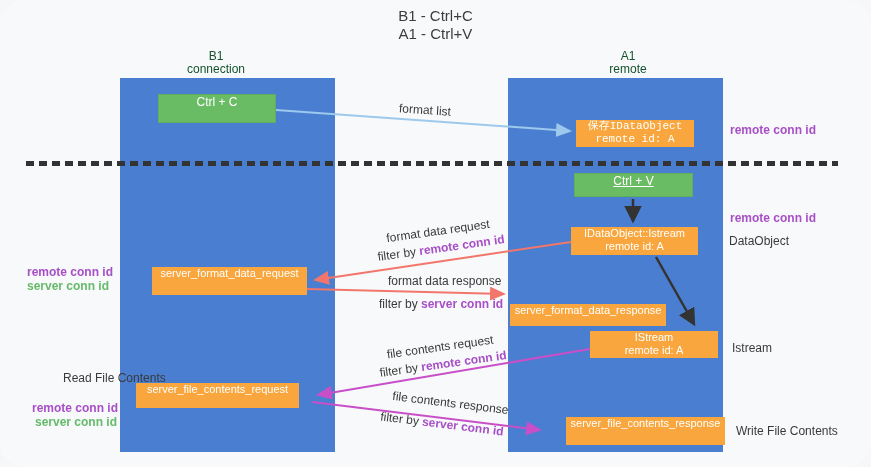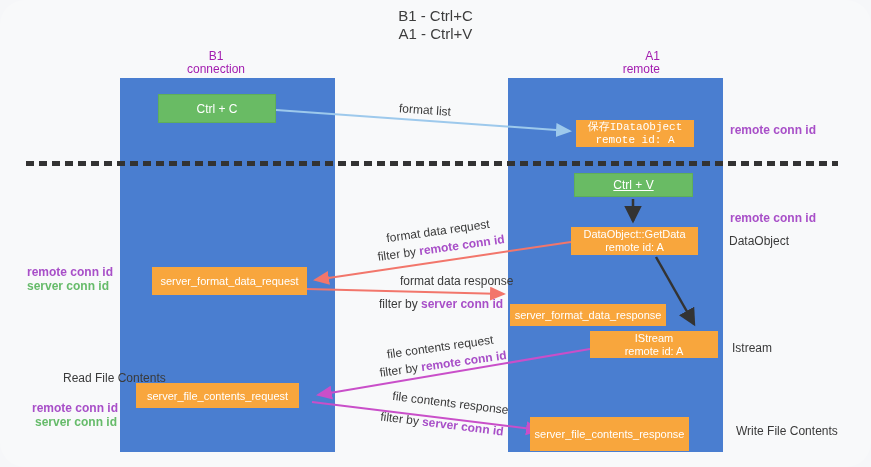--- a/index.html
+++ b/index.html
@@ -14,51 +14,51 @@
     overflow:hidden;
     font-family:"Liberation Sans","DejaVu Sans",sans-serif;
     border-radius:25px;
   }
   .title{
     position:absolute;left:0;top:7px;width:871px;
     text-align:center;font-size:15px;line-height:18px;color:#3d3d3d;
   }
   .col-header{
     position:absolute;top:50px;width:120px;
-    text-align:center;font-size:12px;line-height:13px;color:#a21caf;
+    text-align:center;font-size:12px;line-height:13px;color:#14532d;
   }
   .col-header.left{left:156px;}
-  .col-header.right{left:540px;text-align:right;}
+  .col-header.right{left:568px;}
   .lane{
     position:absolute;top:78px;width:215px;height:374px;
     background:#4A7ED0;
   }
   .lane.left{left:120px;}
   .lane.right{left:508px;}
   .dashed-sep{
     position:absolute;left:26px;top:161px;width:812px;height:5px;
     background:repeating-linear-gradient(90deg,#333 0 8px,transparent 8px 13px);
   }
   .node{
     position:absolute;display:flex;flex-direction:column;
-    align-items:center;justify-content:center;
+    align-items:center;
     color:#fff;text-align:center;box-sizing:border-box;
   }
   .node .l1,.node .l2{line-height:13px;}
   .green{background:#69BB64;border:1px solid #5fae5a;font-size:12px;}
   .orange{background:#F8A63D;font-size:11px;}
   .n-ctrl-c{left:158px;top:94px;width:118px;height:29px;}
   .n-save{left:576px;top:120px;width:118px;height:27px;font-family:Liberation Mono, monospace;}
   .n-ctrl-v{left:574px;top:173px;width:119px;height:24px;text-decoration:underline;}
   .n-getdata{left:571px;top:227px;width:127px;height:28px;}
   .n-fmt-req{left:152px;top:267px;width:155px;height:28px;}
   .n-fmt-resp{left:510px;top:304px;width:156px;height:22px;}
   .n-istream{left:590px;top:331px;width:128px;height:27px;}
   .n-file-req{left:136px;top:383px;width:163px;height:25px;}
-  .n-file-resp{left:530px;top:417px;width:159px;height:34px;}
+  .n-file-resp{left:566px;top:417px;width:159px;height:28px;}
   .lbl{
     position:absolute;font-size:12px;color:#3a3a3a;white-space:nowrap;
   }
   .lbl.center{text-align:center;}
   .purple{color:#A84FC8;font-weight:bold;}
   .greentx{color:#66BB6A;font-weight:bold;}
   .rot-neg{transform:rotate(-8deg);}
   .rot-pos{transform:rotate(7deg);}
   .rot-sm{transform:rotate(4deg);}
   svg.arrows{position:absolute;left:0;top:0;pointer-events:none;}
@@ -118,21 +118,21 @@
   <div class="node orange n-save">
     <div class="l1">保存IDataObject</div>
     <div class="l2">remote id: A</div>
   </div>
 
   <div class="node green n-ctrl-v">
     <div>Ctrl + V</div>
   </div>
 
   <div class="node orange n-getdata">
-    <div class="l1">DataObject::GetData</div>
+    <div class="l1">IDataObject::Istream</div>
     <div class="l2">remote id: A</div>
   </div>
 
   <div class="node orange n-fmt-req">
     <div>server_format_data_request</div>
   </div>
 
   <div class="node orange n-fmt-resp">
     <div>server_format_data_response</div>
   </div>
@@ -150,21 +150,21 @@
     <div>server_file_contents_response</div>
   </div>
 
   <div class="lbl center rot-sm" style="left:375px;top:103px;width:100px;">format list</div>
 
   <div class="lbl center rot-neg" style="left:378px;top:224px;width:120px;">format data request</div>
   <div class="lbl center rot-neg" style="left:366px;top:241px;width:150px;">
     <span>filter by </span><span class="purple">remote conn id</span>
   </div>
 
-  <div class="lbl" style="left:400px;top:274px;">format data response</div>
+  <div class="lbl" style="left:388px;top:274px;">format data response</div>
   <div class="lbl" style="left:379px;top:297px;">
     <span>filter by </span><span class="purple">server conn id</span>
   </div>
 
   <div class="lbl center rot-neg" style="left:380px;top:340px;width:120px;">file contents request</div>
   <div class="lbl center rot-neg" style="left:368px;top:357px;width:150px;">
     <span>filter by </span><span class="purple">remote conn id</span>
   </div>
 
   <div class="lbl center rot-pos" style="left:388px;top:396px;width:125px;">file contents response</div>

